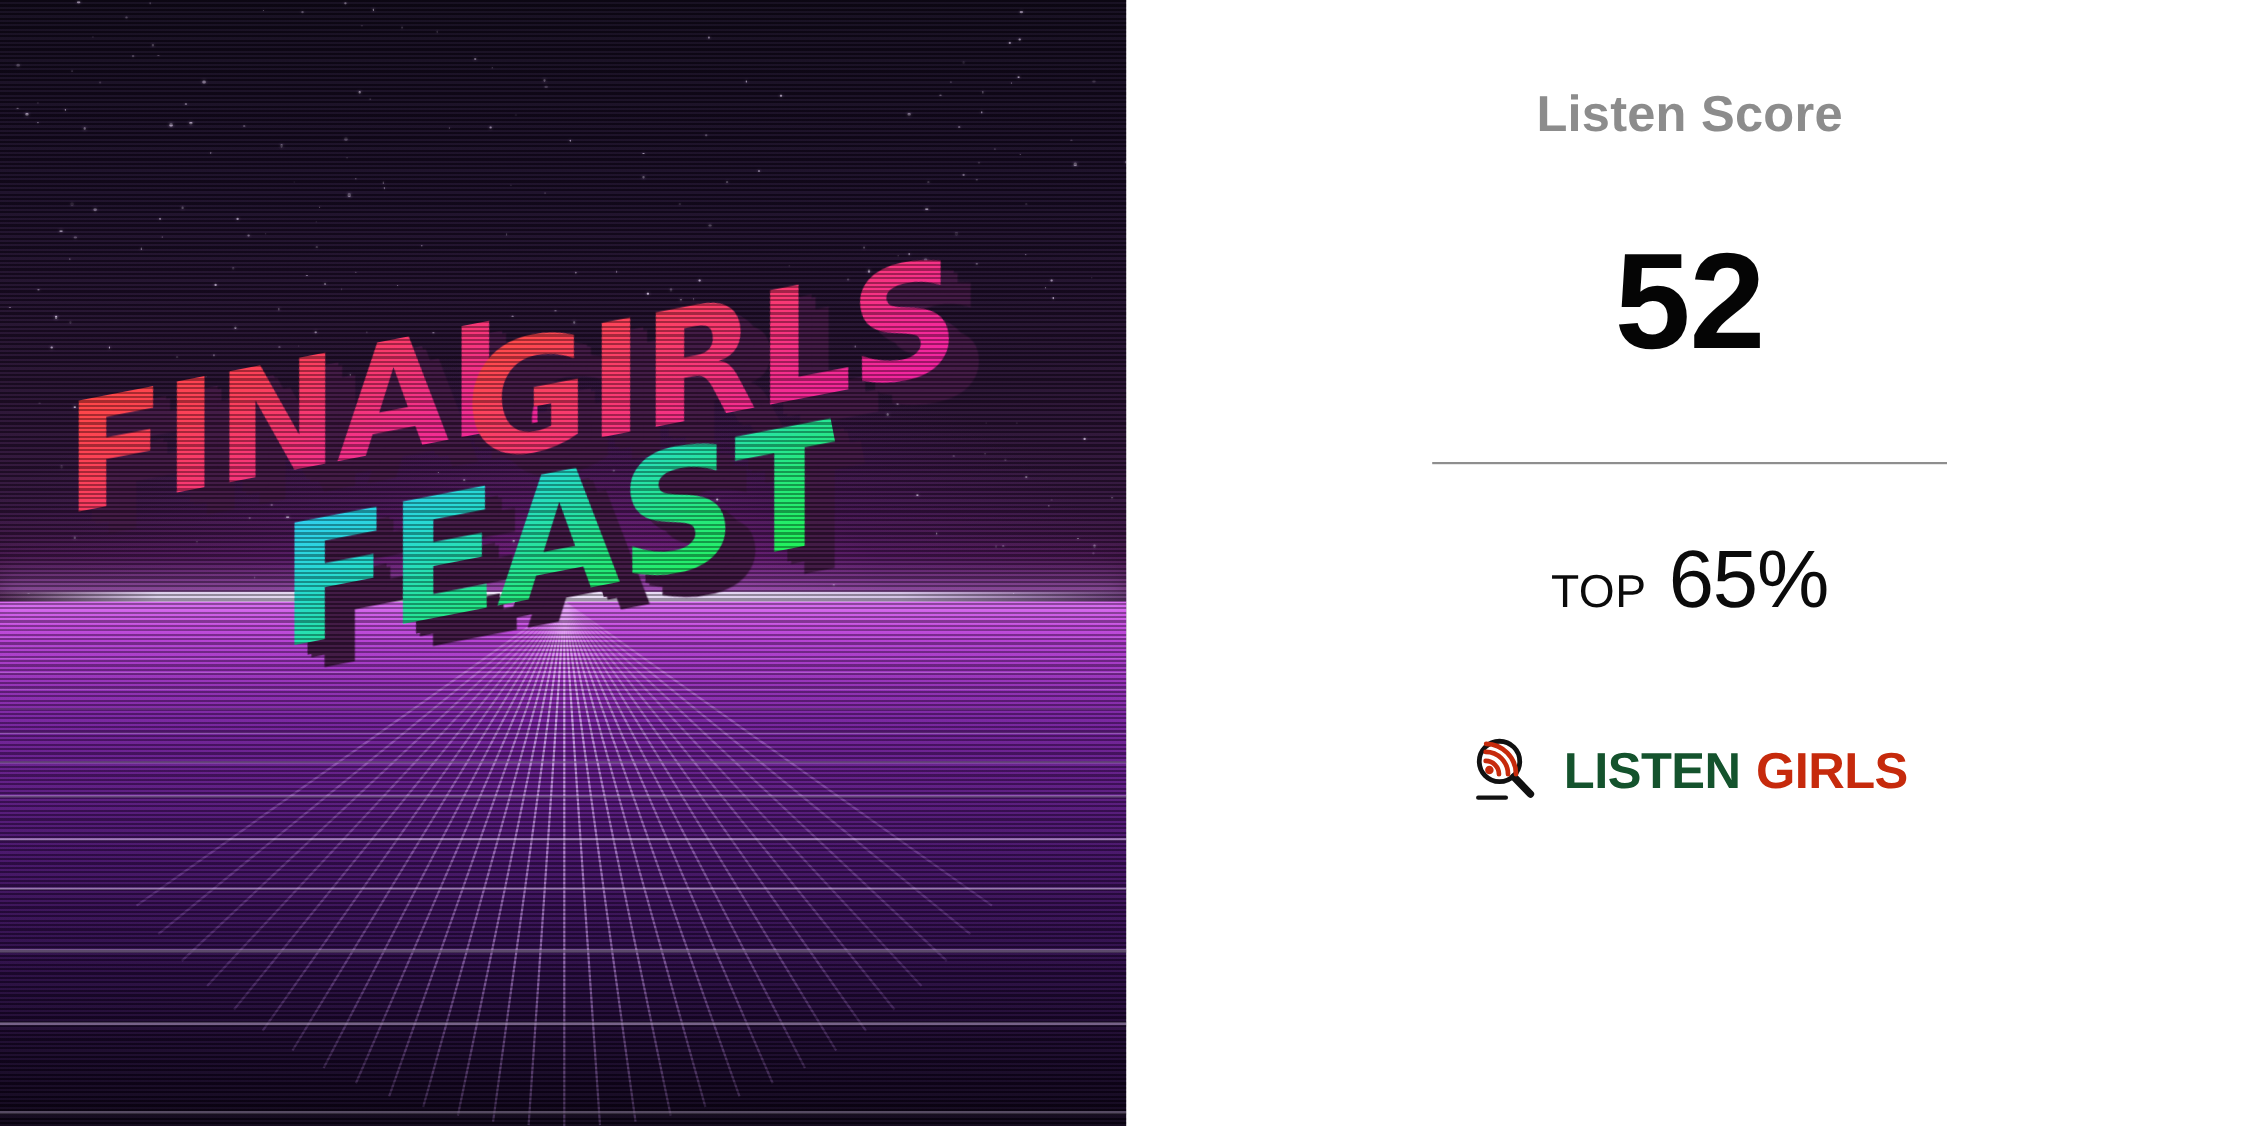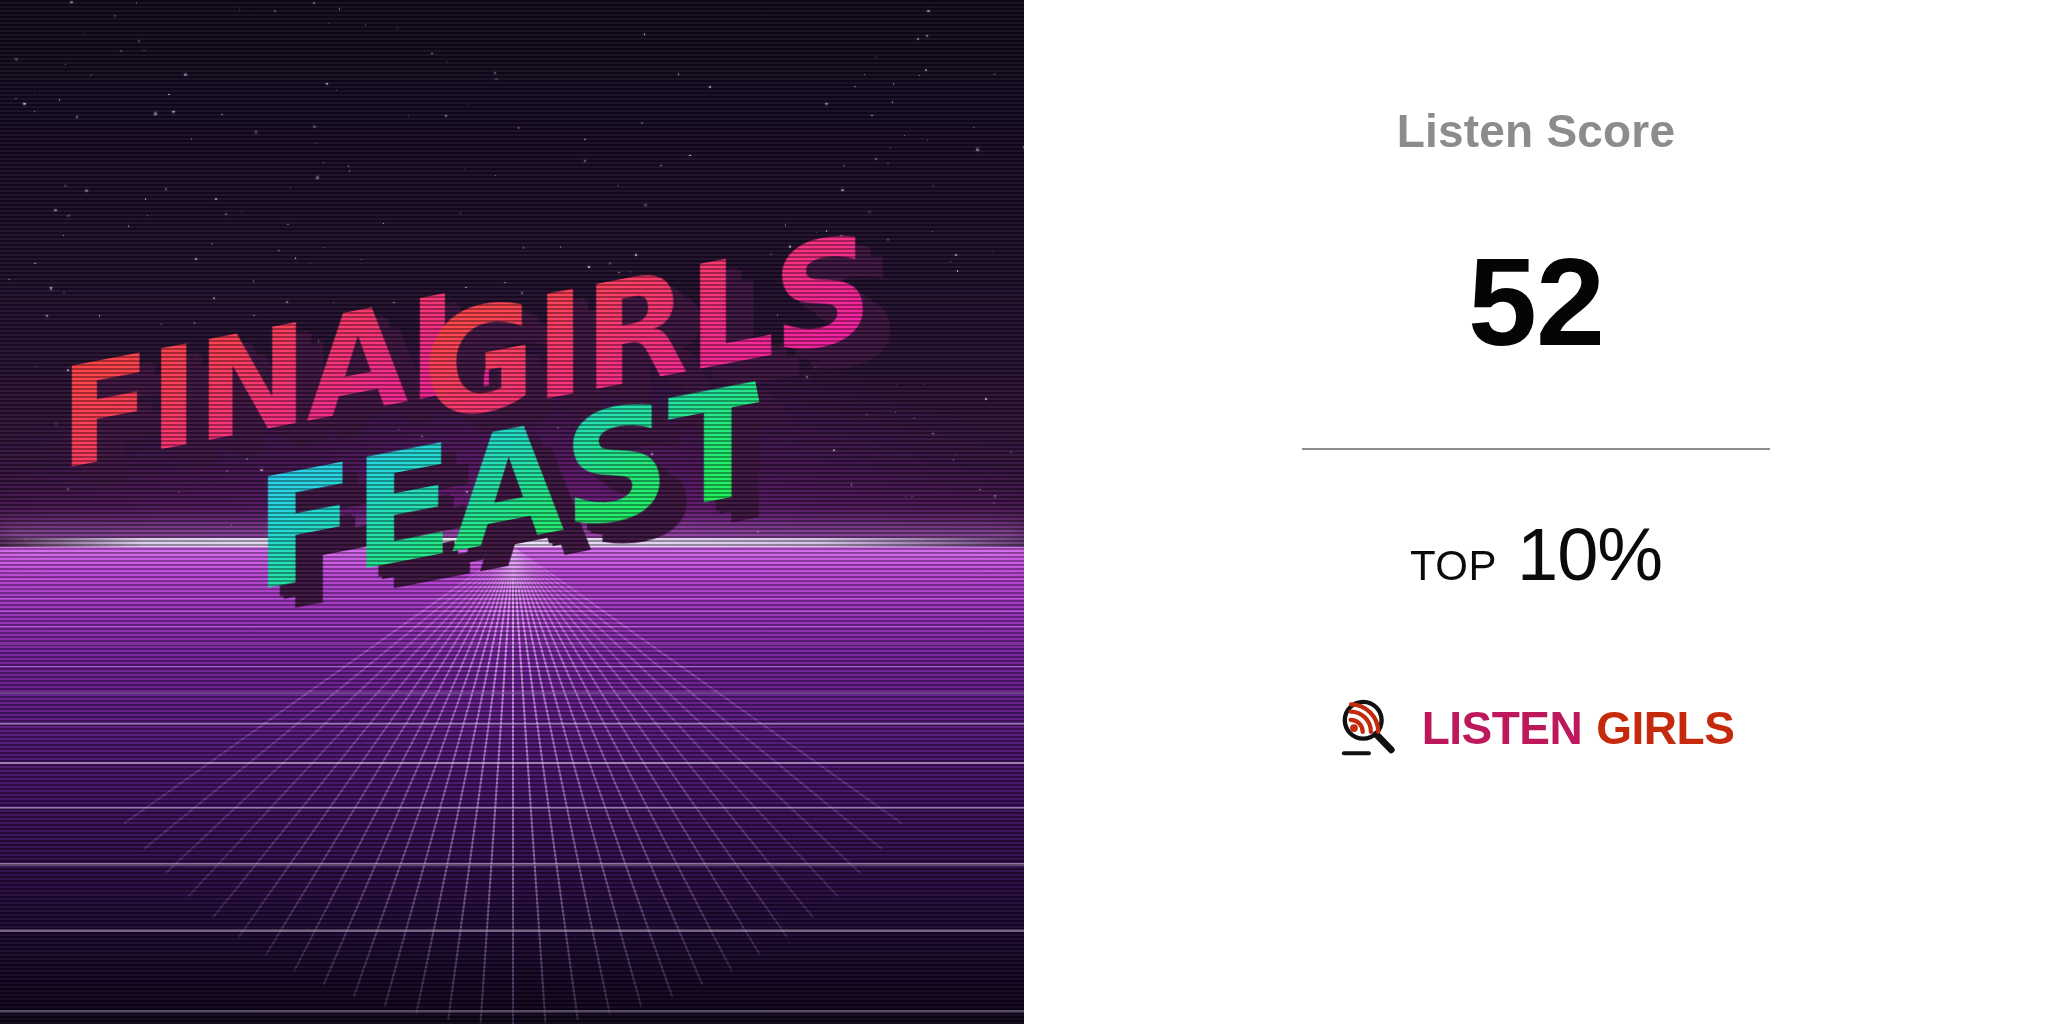--- a/index.html
+++ b/index.html
@@ -88,42 +88,42 @@
   .w-girls .glyph{ background-image:linear-gradient(160deg,#ff4b33 0%,#fb3a5e 32%,#f4258f 68%,#ef16ad 100%); }
   .w-feast { left:250px; top:400px; transform:rotate(-11deg); font-size:150px; }
   .w-feast .glyph{ background-image:linear-gradient(165deg,#2fc6ff 0%,#20d9d0 30%,#1fe87a 62%,#18f53d 100%); }
 
   
   .panel {
     position:relative; width:1024px; height:1024px; background:#ffffff;
     display:flex; flex-direction:column; align-items:center;
   }
   .ls-title {
-    margin-top:108px;
+    margin-top:80px;
     font-size:46px; font-weight:700; color:#8c8c8c;
     letter-spacing:.2px; line-height:1;
   }
   .ls-score {
     margin-top:86px;
     font-size:124px; font-weight:700; color:#050505;
     line-height:1; letter-spacing:-1px;
   }
   .ls-divider {
     margin-top:84px; width:468px; height:2px; background:#8e8e8e;
   }
   .ls-rank {
     margin-top:62px; display:flex; align-items:baseline; gap:20px;
   }
   .ls-rank-label { font-size:42px; font-weight:400; color:#0b0b0b; letter-spacing:.5px; }
   .ls-rank-value { font-size:74px; font-weight:400; color:#0b0b0b; letter-spacing:-1px; }
 
   .ls-logo { margin-top:100px; display:flex; align-items:center; gap:22px; }
   .ls-logo-icon { width:62px; height:62px; display:block; }
   .ls-logo-text { font-size:46px; font-weight:800; letter-spacing:-.5px; line-height:1; display:flex; gap:14px; }
-  .ls-logo-listen { color:#be185d; }
+  .ls-logo-listen { color:#14532d; }
   .ls-logo-notes { color:#c62a0c; }
 </style>
 </head>
 <body>
 
 <div class="page">
 
   <div class="artwork">
 
     <div class="sky">
@@ -440,21 +440,21 @@
   <div class="panel">
 
     <div class="ls-title">Listen Score</div>
 
     <div class="ls-score">52</div>
 
     <div class="ls-divider"></div>
 
     <div class="ls-rank">
       <span class="ls-rank-label">TOP</span>
-      <span class="ls-rank-value">10%</span>
+      <span class="ls-rank-value">65%</span>
     </div>
 
     <div class="ls-logo">
       <svg class="ls-logo-icon" viewBox="0 0 64 64">
 
         <circle cx="26" cy="24" r="19" fill="none" stroke="#111111" stroke-width="4.5"></circle>
 
         <path d="M39.5 38.5 L55 54.5" stroke="#111111" stroke-width="7" stroke-linecap="round" fill="none"></path>
 
         <circle cx="16.5" cy="32" r="4" fill="#c62a0c"></circle>

